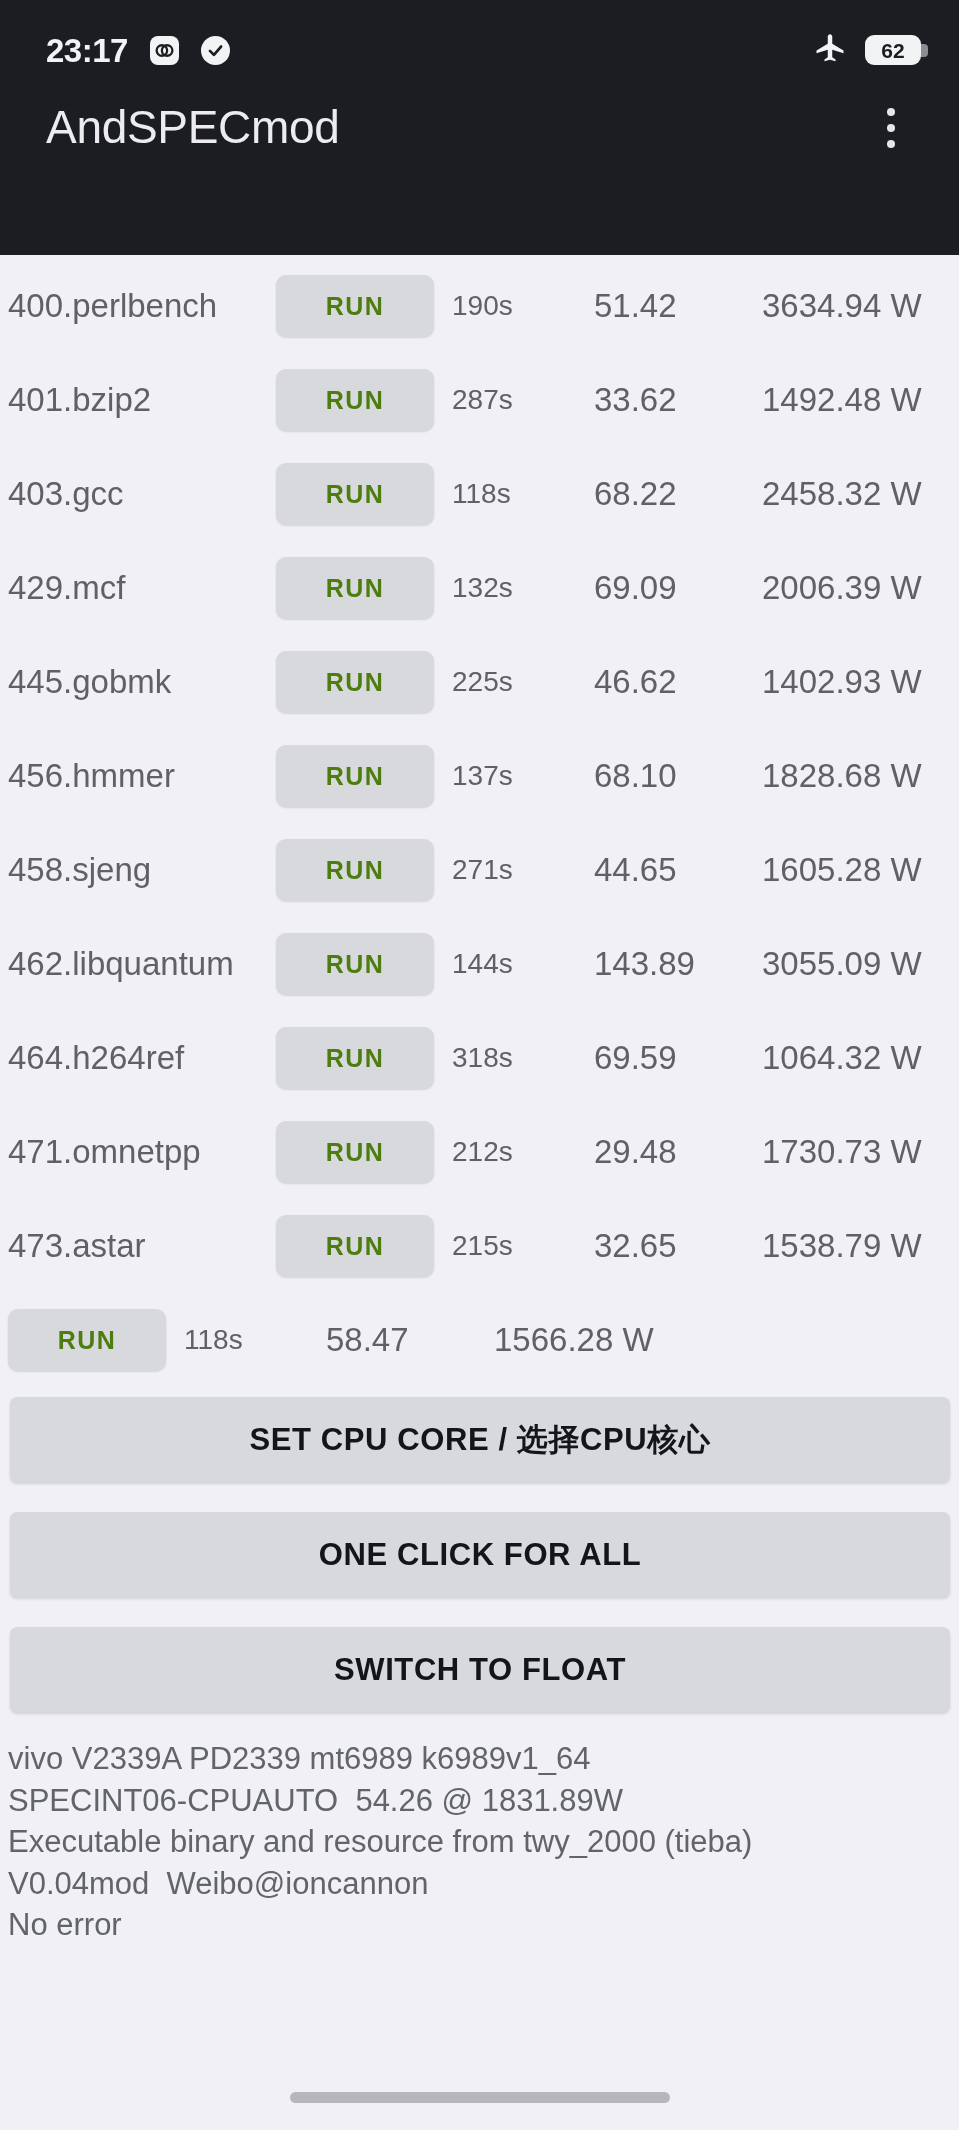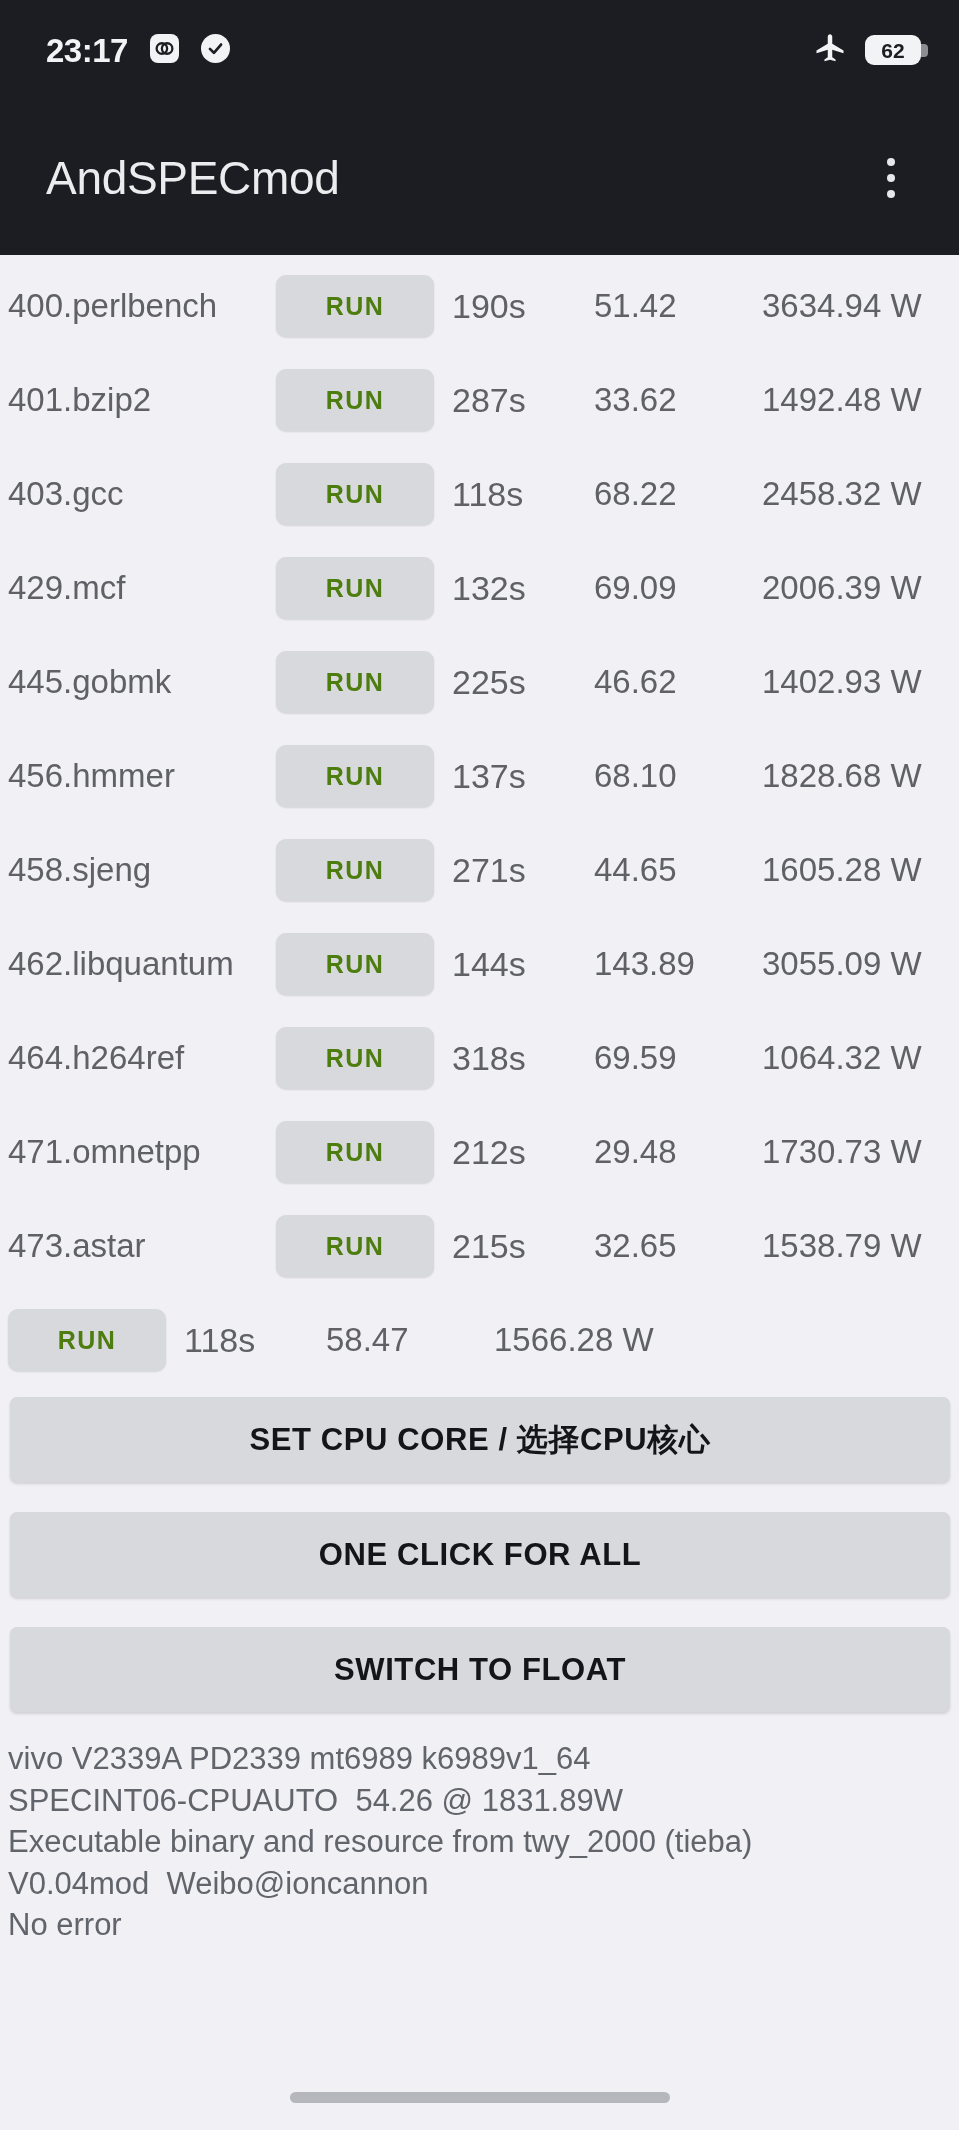--- a/index.html
+++ b/index.html
@@ -17,21 +17,21 @@
   }
 
   
   .statusbar {
     height:100px;
     background:#1b1d22;
     display:flex; align-items:center;
     padding:0 38px 0 46px;
     flex:0 0 auto;
   }
-  .sb-left { display:flex; gap:22px; }
+  .sb-left { display:flex; align-items:center; gap:22px; }
   .sb-clock {
     color:#f2f3f5; font-size:33px; font-weight:bold;
     letter-spacing:-0.5px; line-height:1;
   }
   .sb-icon-link {
     width:29px; height:29px; border-radius:8px;
     background:#f2f3f5;
     display:flex; align-items:center; justify-content:center;
   }
   .sb-icon-check {
@@ -56,21 +56,21 @@
     border-radius:0 4px 4px 0;
   }
   .battery-text {
     color:#1b1d22; font-size:21px; font-weight:bold; line-height:1;
   }
 
   
   .appbar {
     height:155px;
     background:#1b1d22;
-    display:flex; align-items:center;
+    display:flex; 
     padding:0 44px 0 46px;
     flex:0 0 auto;
   }
   .appbar-title {
     color:#ececef; font-size:46px; font-weight:normal;
     letter-spacing:-0.3px;
   }
   .appbar-spacer { flex:1; }
   .overflow-dots {
     width:48px; height:56px;
@@ -123,21 +123,21 @@
     display:flex; align-items:center; justify-content:center;
     color:#4d7c0f;
     font-size:25px;
     font-weight:bold;
     letter-spacing:1.5px;
     box-shadow:0 1px 2px rgba(0,0,0,0.12);
   }
   .col-time {
     width:150px;
     padding-left:18px;
-    color:#5f6167; font-size:34px;
+    color:#5f6167; font-size:28px;
   }
   .col-score {
     width:160px;
     padding-left:10px;
     color:#5f6167; font-size:33px;
     text-align:left;
   }
   .col-power {
     flex:1;
     padding-left:18px;

